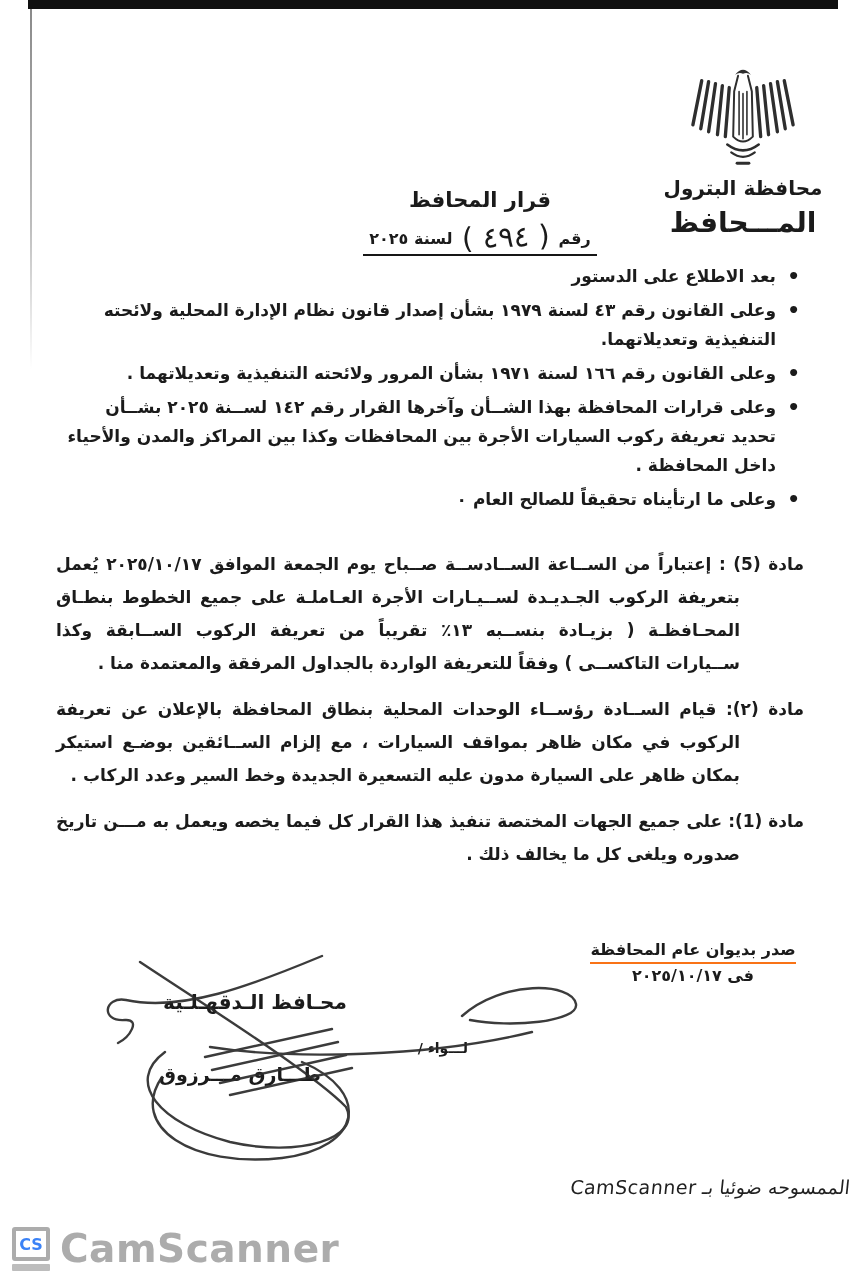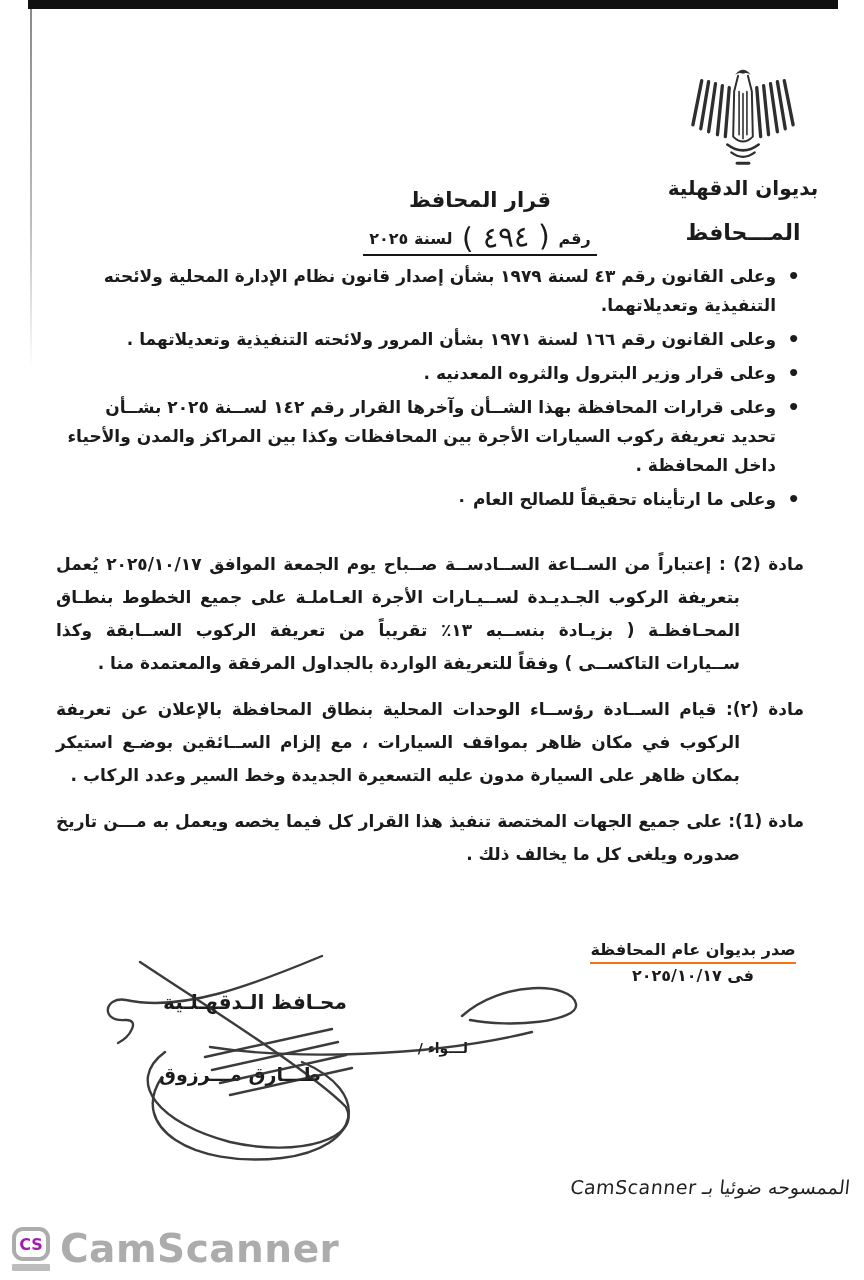--- a/index.html
+++ b/index.html
@@ -11,21 +11,21 @@
   }
   
   .scan-border-top { position:absolute; left:28px; top:0; width:810px; height:9px; background:#101010; }
   .scan-border-left { position:absolute; left:30px; top:9px; width:2px; height:360px;
     background:linear-gradient(#8a8a8a, #bdbdbd 60%, transparent); }
 
   
   .emblem-wrap { position:absolute; left:648px; top:62px; width:190px; text-align:center; }
   .emblem-wrap svg { display:block; margin:0 auto; }
   .org-line1 { font-size:20px; font-weight:700; margin-top:2px; }
-  .org-line2 { font-size:22px; font-weight:700; margin-top:20px; }
+  .org-line2 { font-size:28px; font-weight:700; margin-top:6px; }
 
   
   .decree-title { position:absolute; left:300px; top:188px; width:360px; text-align:center;
     font-size:21px; font-weight:700; }
   .decree-number { position:absolute; left:300px; top:220px; width:360px; text-align:center; direction:rtl; }
   .decree-number .inner { display:inline-block; border-bottom:2.5px solid #161616; padding:0 6px 5px; }
   .decree-number .part { font-size:16px; font-weight:700; }
   .hand-number { display:inline-block; font-size:29px; font-weight:400;
     transform:rotate(-2deg); padding:0 4px; line-height:1; position:relative; top:3px; }
 
@@ -59,22 +59,22 @@
     font-size:14px; font-weight:700; direction:rtl; }
   .sig-name { position:absolute; left:155px; top:1063px; width:170px; text-align:center;
     font-size:19px; font-weight:700; direction:rtl; }
   .sig-scribble { position:absolute; left:70px; top:942px; }
 
   
   .hand-note { position:absolute; left:470px; top:1176px; width:380px; direction:rtl;
     font-size:19px; font-weight:400; color:#1f1f1f; letter-spacing:.5px;
     transform:skewX(-6deg); }
   .footer-logo { position:absolute; left:12px; top:1227px; width:38px; height:34px;
-    border:4px solid #acacac; border-radius:11px; display:flex; align-items:center;
-    justify-content:center; font-size:16px; font-weight:700; color:#a21caf; }
+    border:4px solid #acacac; border-radius:3px; display:flex; align-items:center;
+    justify-content:center; font-size:16px; font-weight:700; color:#3b82f6; }
   .footer-logo-base { position:absolute; left:12px; top:1264px; width:38px; height:7px;
     background:#bdbdbd; border-radius:1px; }
   .footer-brand { position:absolute; left:60px; top:1226px; font-size:39px; font-weight:700;
     color:#acacac; letter-spacing:.5px; }
   .footer-note { position:absolute; left:352px; top:1230px; font-size:25px; font-weight:700;
     color:#acacac; direction:rtl; }
 </style>
 </head>
 <body>
 
@@ -99,45 +99,45 @@
           <path d="M81,24 L86,74" stroke-width="3.4"></path>
           <path d="M88,22 L95,71" stroke-width="3.4"></path>
           <path d="M95,20 L103,68" stroke-width="3.4"></path>
           <path d="M102,19 L111,64" stroke-width="3.4"></path>
           <path d="M44,84 Q60,96 76,84" stroke-width="2.6"></path>
           <path d="M48,92 Q60,101 72,92" stroke-width="2.2"></path>
           <path d="M54,103 L66,103" stroke-width="3"></path>
         </g>
       </svg>
     </span>
-    <div class="org-line1">بديوان الدقهلية</div>
+    <div class="org-line1">محافظة البترول</div>
     <div class="org-line2">المـــحافظ</div>
   </div>
 
   <div class="decree-title">قرار المحافظ</div>
   <div class="decree-number">
     <span class="inner">
       <span class="part">رقم</span>
       <span class="hand-number">( ٤٩٤ )</span>
       <span class="part">لسنة ٢٠٢٥</span>
     </span>
   </div>
 
   <ul class="preamble">
+    <li>بعد الاطلاع على الدستور</li>
     <li>وعلى القانون رقم ٤٣ لسنة ١٩٧٩ بشأن إصدار قانون نظام الإدارة المحلية ولائحته التنفيذية وتعديلاتهما.</li>
     <li>وعلى القانون رقم ١٦٦ لسنة ١٩٧١ بشأن المرور ولائحته التنفيذية وتعديلاتهما .</li>
-    <li>وعلى قرار وزير البترول والثروه المعدنيه .</li>
     <li>وعلى قرارات المحافظة بهذا الشــأن وآخرها القرار رقم ١٤٢ لســنة ٢٠٢٥ بشــأن تحديد تعريفة ركوب السيارات الأجرة بين المحافظات وكذا بين المراكز والمدن والأحياء داخل المحافظة .</li>
     <li>وعلى ما ارتأيناه تحقيقاً للصالح العام ٠</li>
   </ul>
 
 
   <div class="articles">
     <p class="article">
-      <span class="lbl">مادة (2) :</span>
+      <span class="lbl">مادة (5) :</span>
       <span>إعتباراً من الســاعة الســادســة صــباح يوم الجمعة الموافق ٢٠٢٥/١٠/١٧ يُعمل بتعريفة الركوب الجـديـدة لســيـارات الأجرة العـاملـة على جميع الخطوط بنطـاق المحـافظـة ( بزيـادة بنســبه ١٣٪ تقريباً من تعريفة الركوب الســابقة وكذا ســيارات التاكســى ) وفقاً للتعريفة الواردة بالجداول المرفقة والمعتمدة منا .</span>
     </p>
     <p class="article">
       <span class="lbl">مادة (٢):</span>
       <span>قيام الســادة رؤســاء الوحدات المحلية بنطاق المحافظة بالإعلان عن تعريفة الركوب في مكان ظاهر بمواقف السيارات ، مع إلزام الســائقين بوضـع استيكر بمكان ظاهر على السيارة مدون عليه التسعيرة الجديدة وخط السير وعدد الركاب .</span>
     </p>
     <p class="article">
       <span class="lbl">مادة (1):</span>
       <span>على جميع الجهات المختصة تنفيذ هذا القرار كل فيما يخصه ويعمل به مـــن تاريخ صدوره ويلغى كل ما يخالف ذلك .</span>
     </p>

